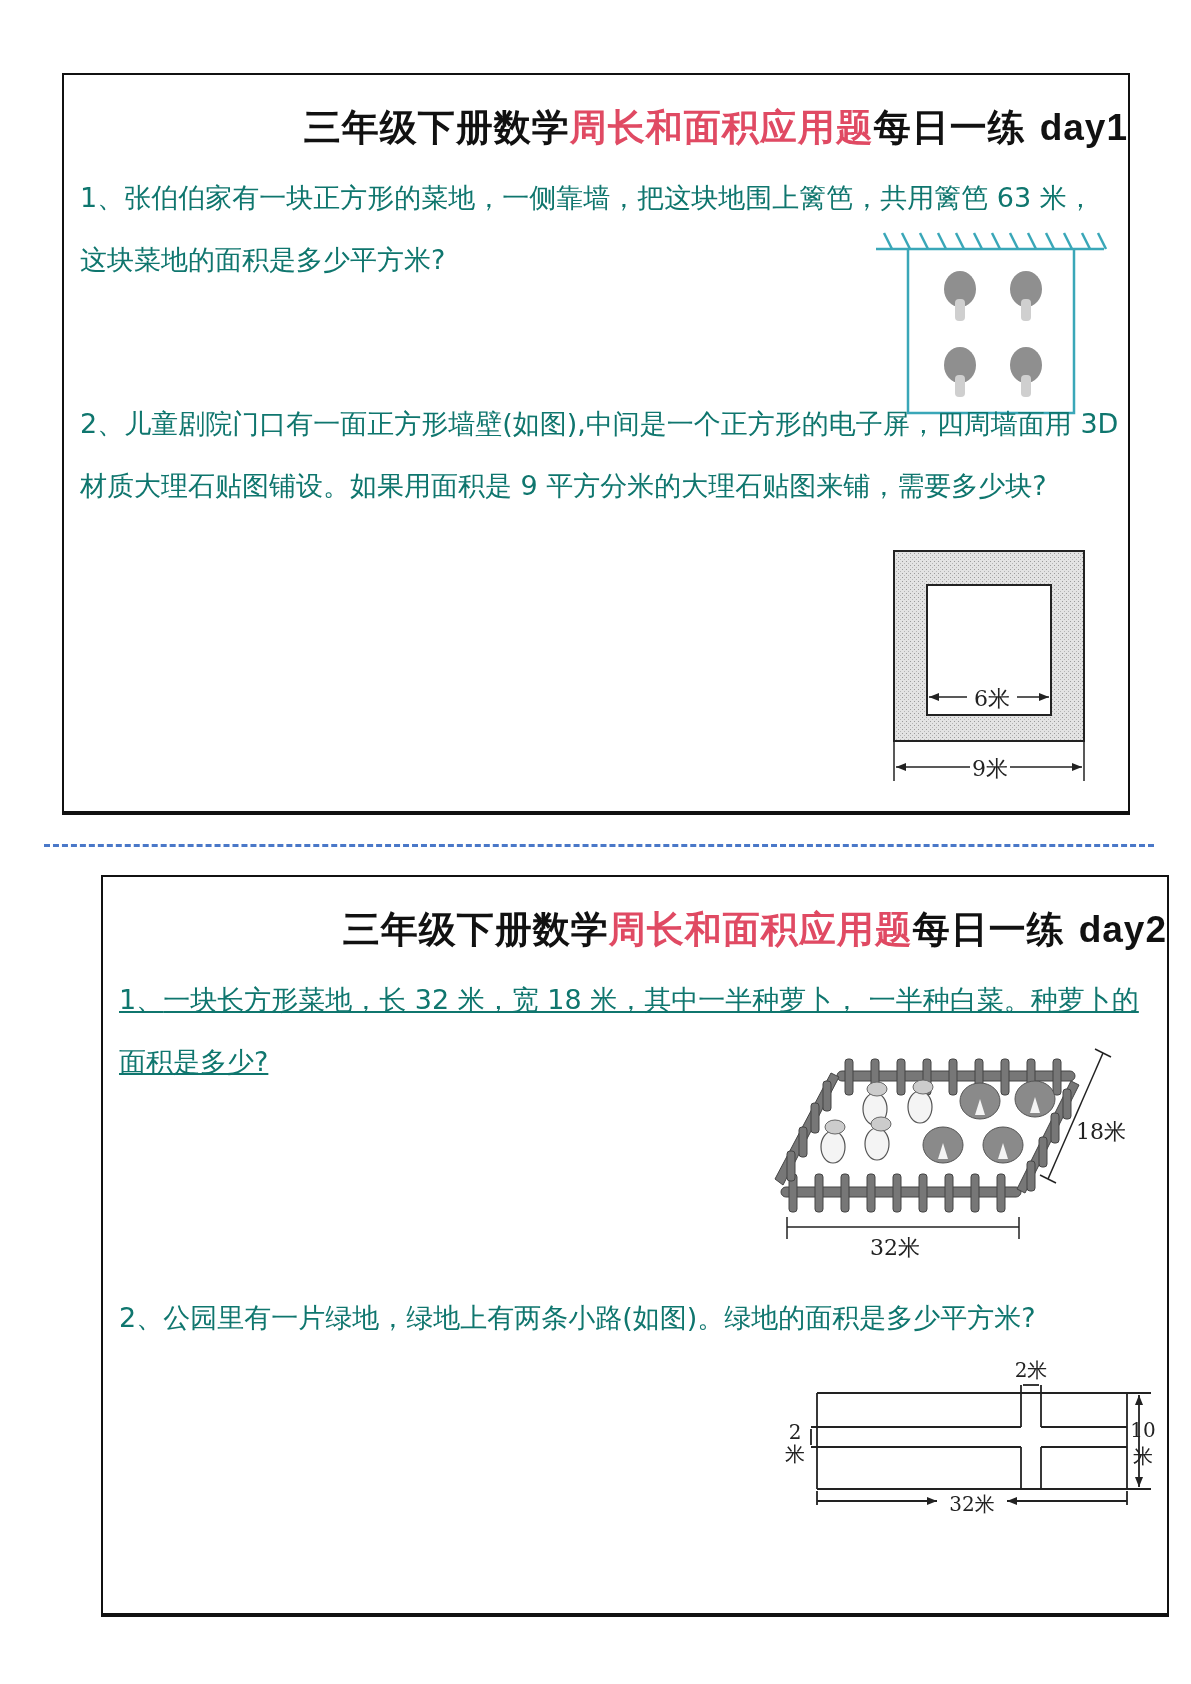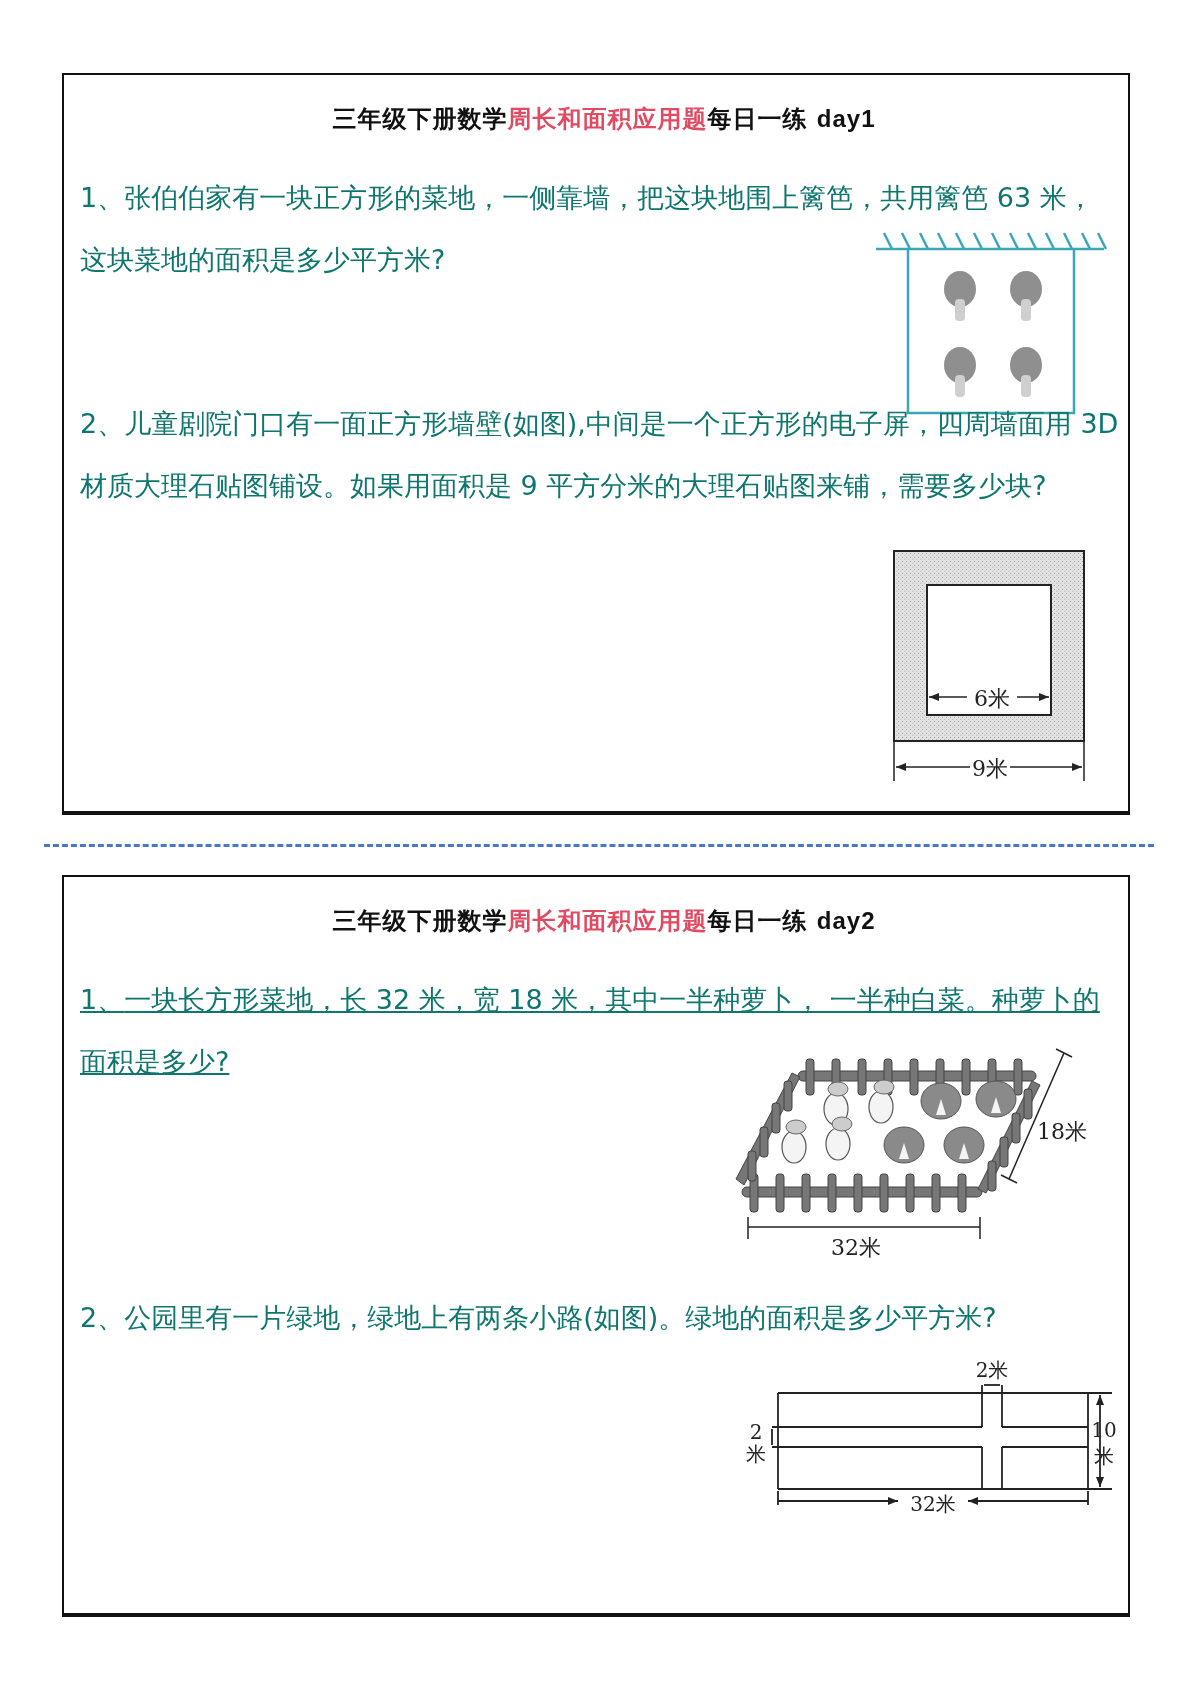--- a/index.html
+++ b/index.html
@@ -1,23 +1,23 @@
 <!DOCTYPE html>
 <html><head>
 <meta charset="utf-8">
 <style>
   html, body { margin:0; padding:0; background:#ffffff; }
   body { width:1191px; height:1684px; position:relative; overflow:hidden;
          font-family:"DejaVu Sans", "Liberation Sans", sans-serif; color:#111; }
   .panel { position:absolute; left:62px; width:1068px; border:2px solid #111;
            box-shadow: 0 2px 0 #111; background:#fff; box-sizing:border-box; }
   #panel1 { top:73px; height:740px; }
-  #panel2 { top:875px; height:740px; }
-  .title { position:absolute; left:16px; right:0; text-align:center; font-weight:bold;
-           font-size:24px; letter-spacing:1px; color:#111; }
+  #panel2 { top:875px; height:740px;margin-left:39px; }
+  .title { position:absolute; left:16px; right:0; text-align:right; font-weight:bold;
+           font-size:37px; letter-spacing:1px; color:#111; }
   .title .hl { color:#e04a63; }
   .title .day { font-family:"Liberation Sans", sans-serif; font-weight:bold; }
   .q { position:absolute; left:16px; width:1040px; font-size:27px; line-height:62px; color:#0f766e; }
   .divider { position:absolute; left:44px; width:1110px; top:844px; height:0;
              border-top:3px dashed #4a78c8; }
   .fig { position:absolute; }
   svg text { font-family:"DejaVu Serif", "Liberation Serif", serif; }
 </style>
 </head>
 <body>

